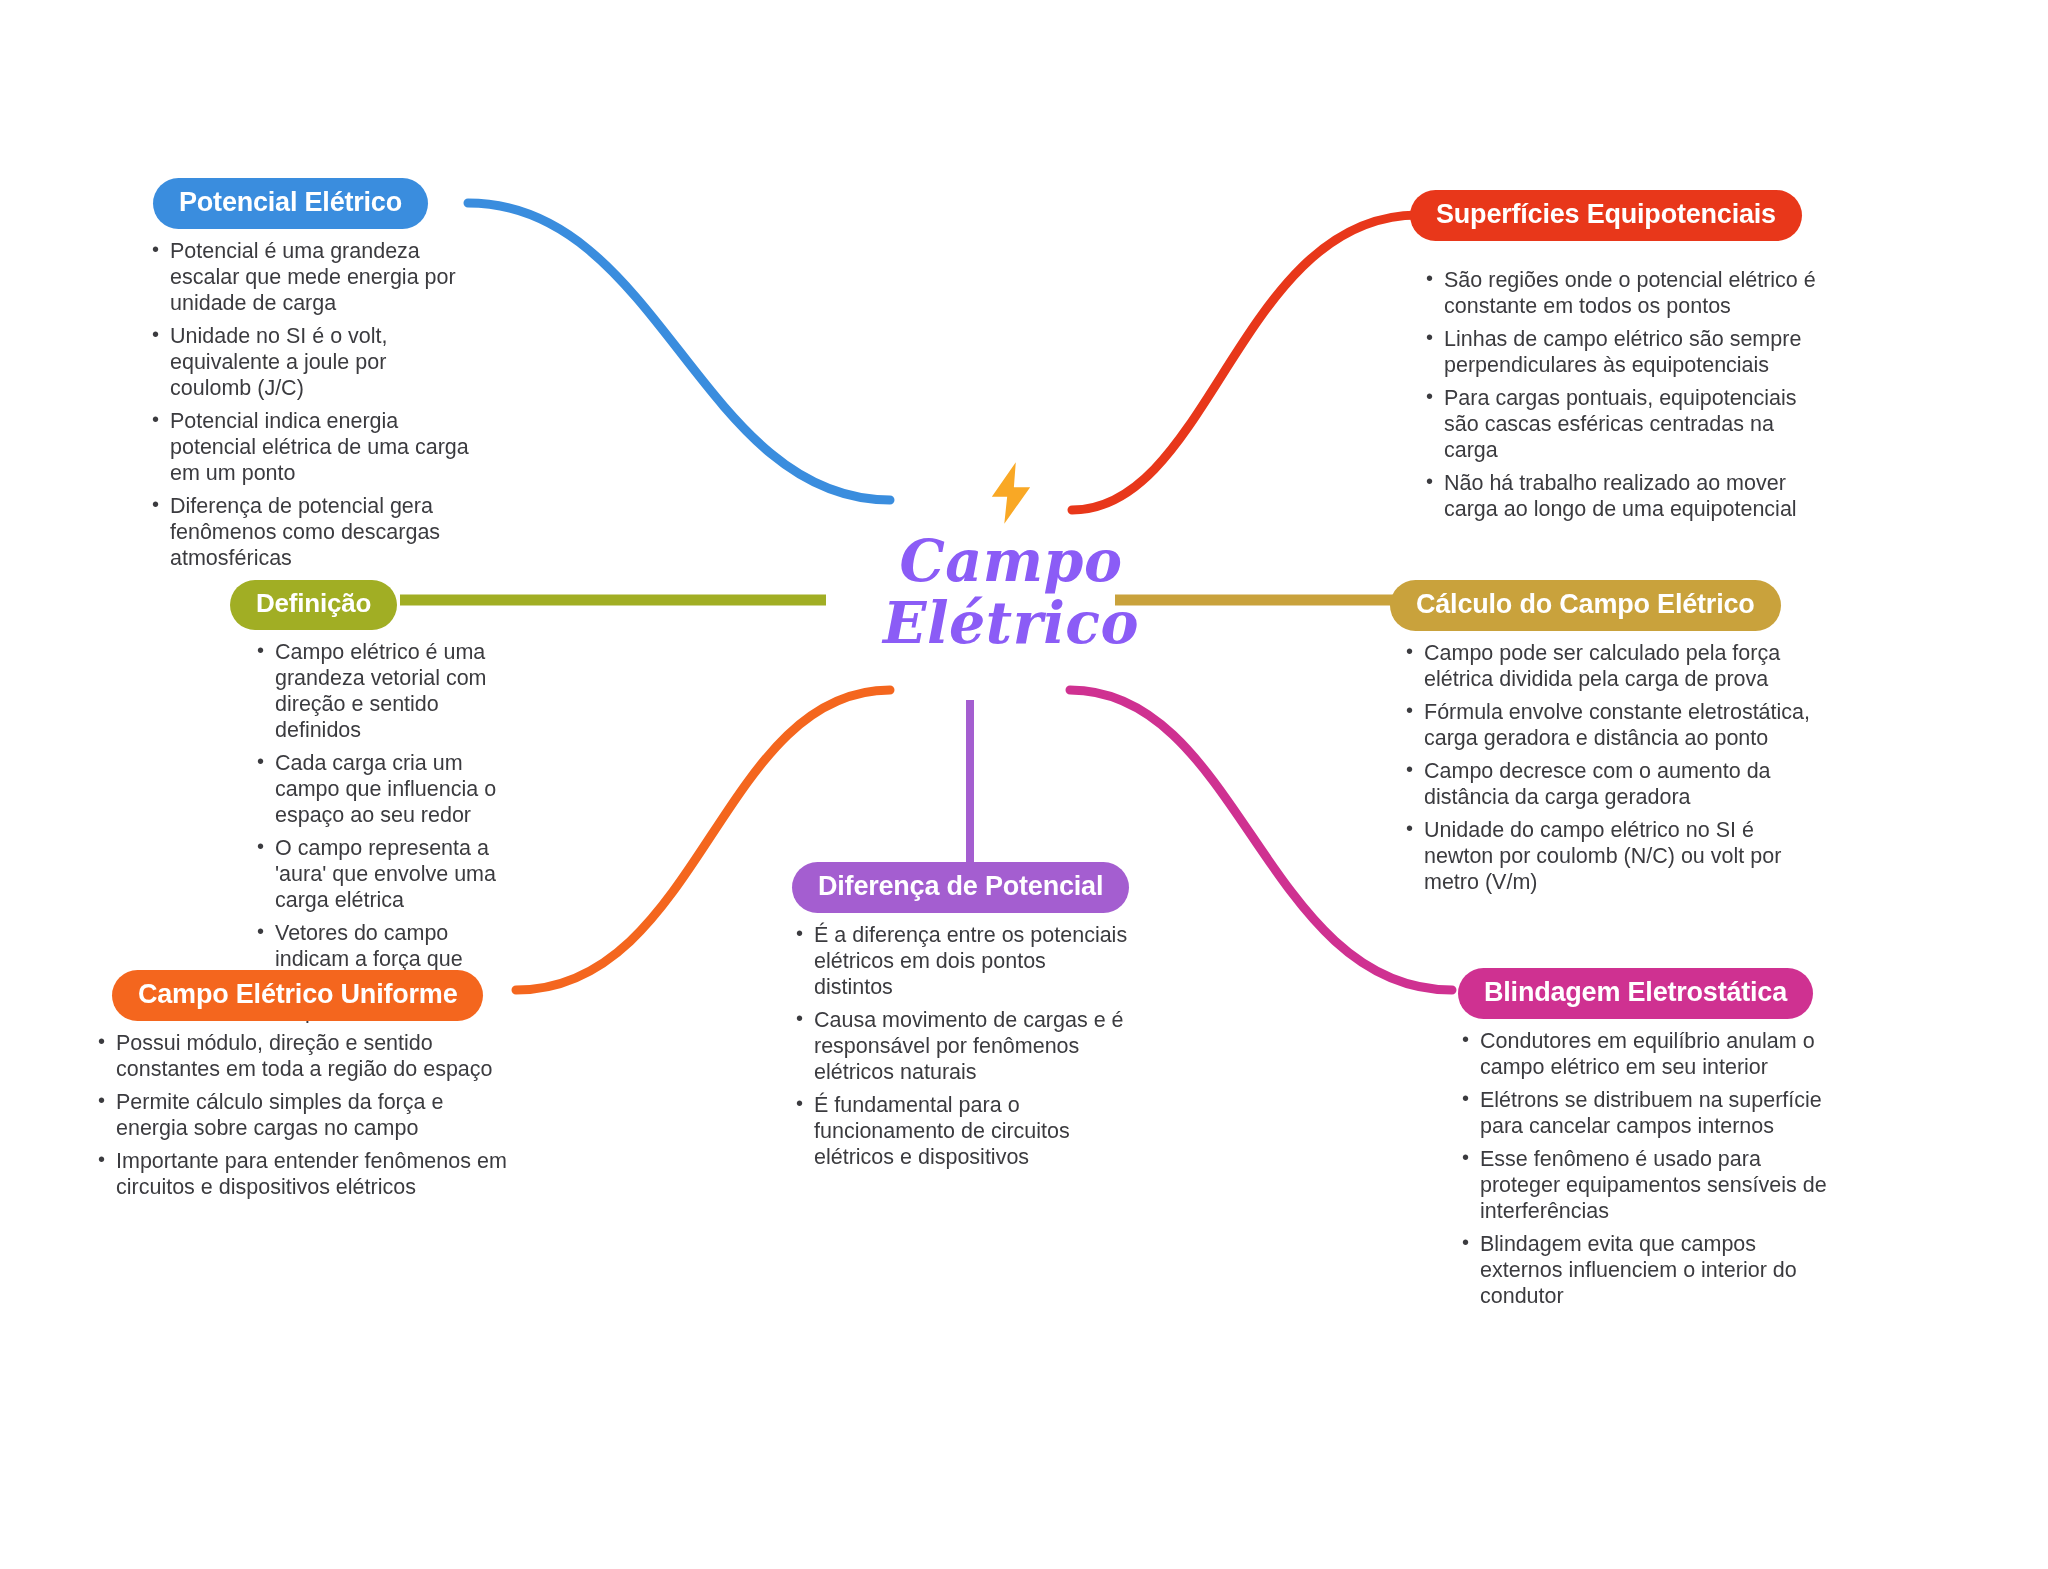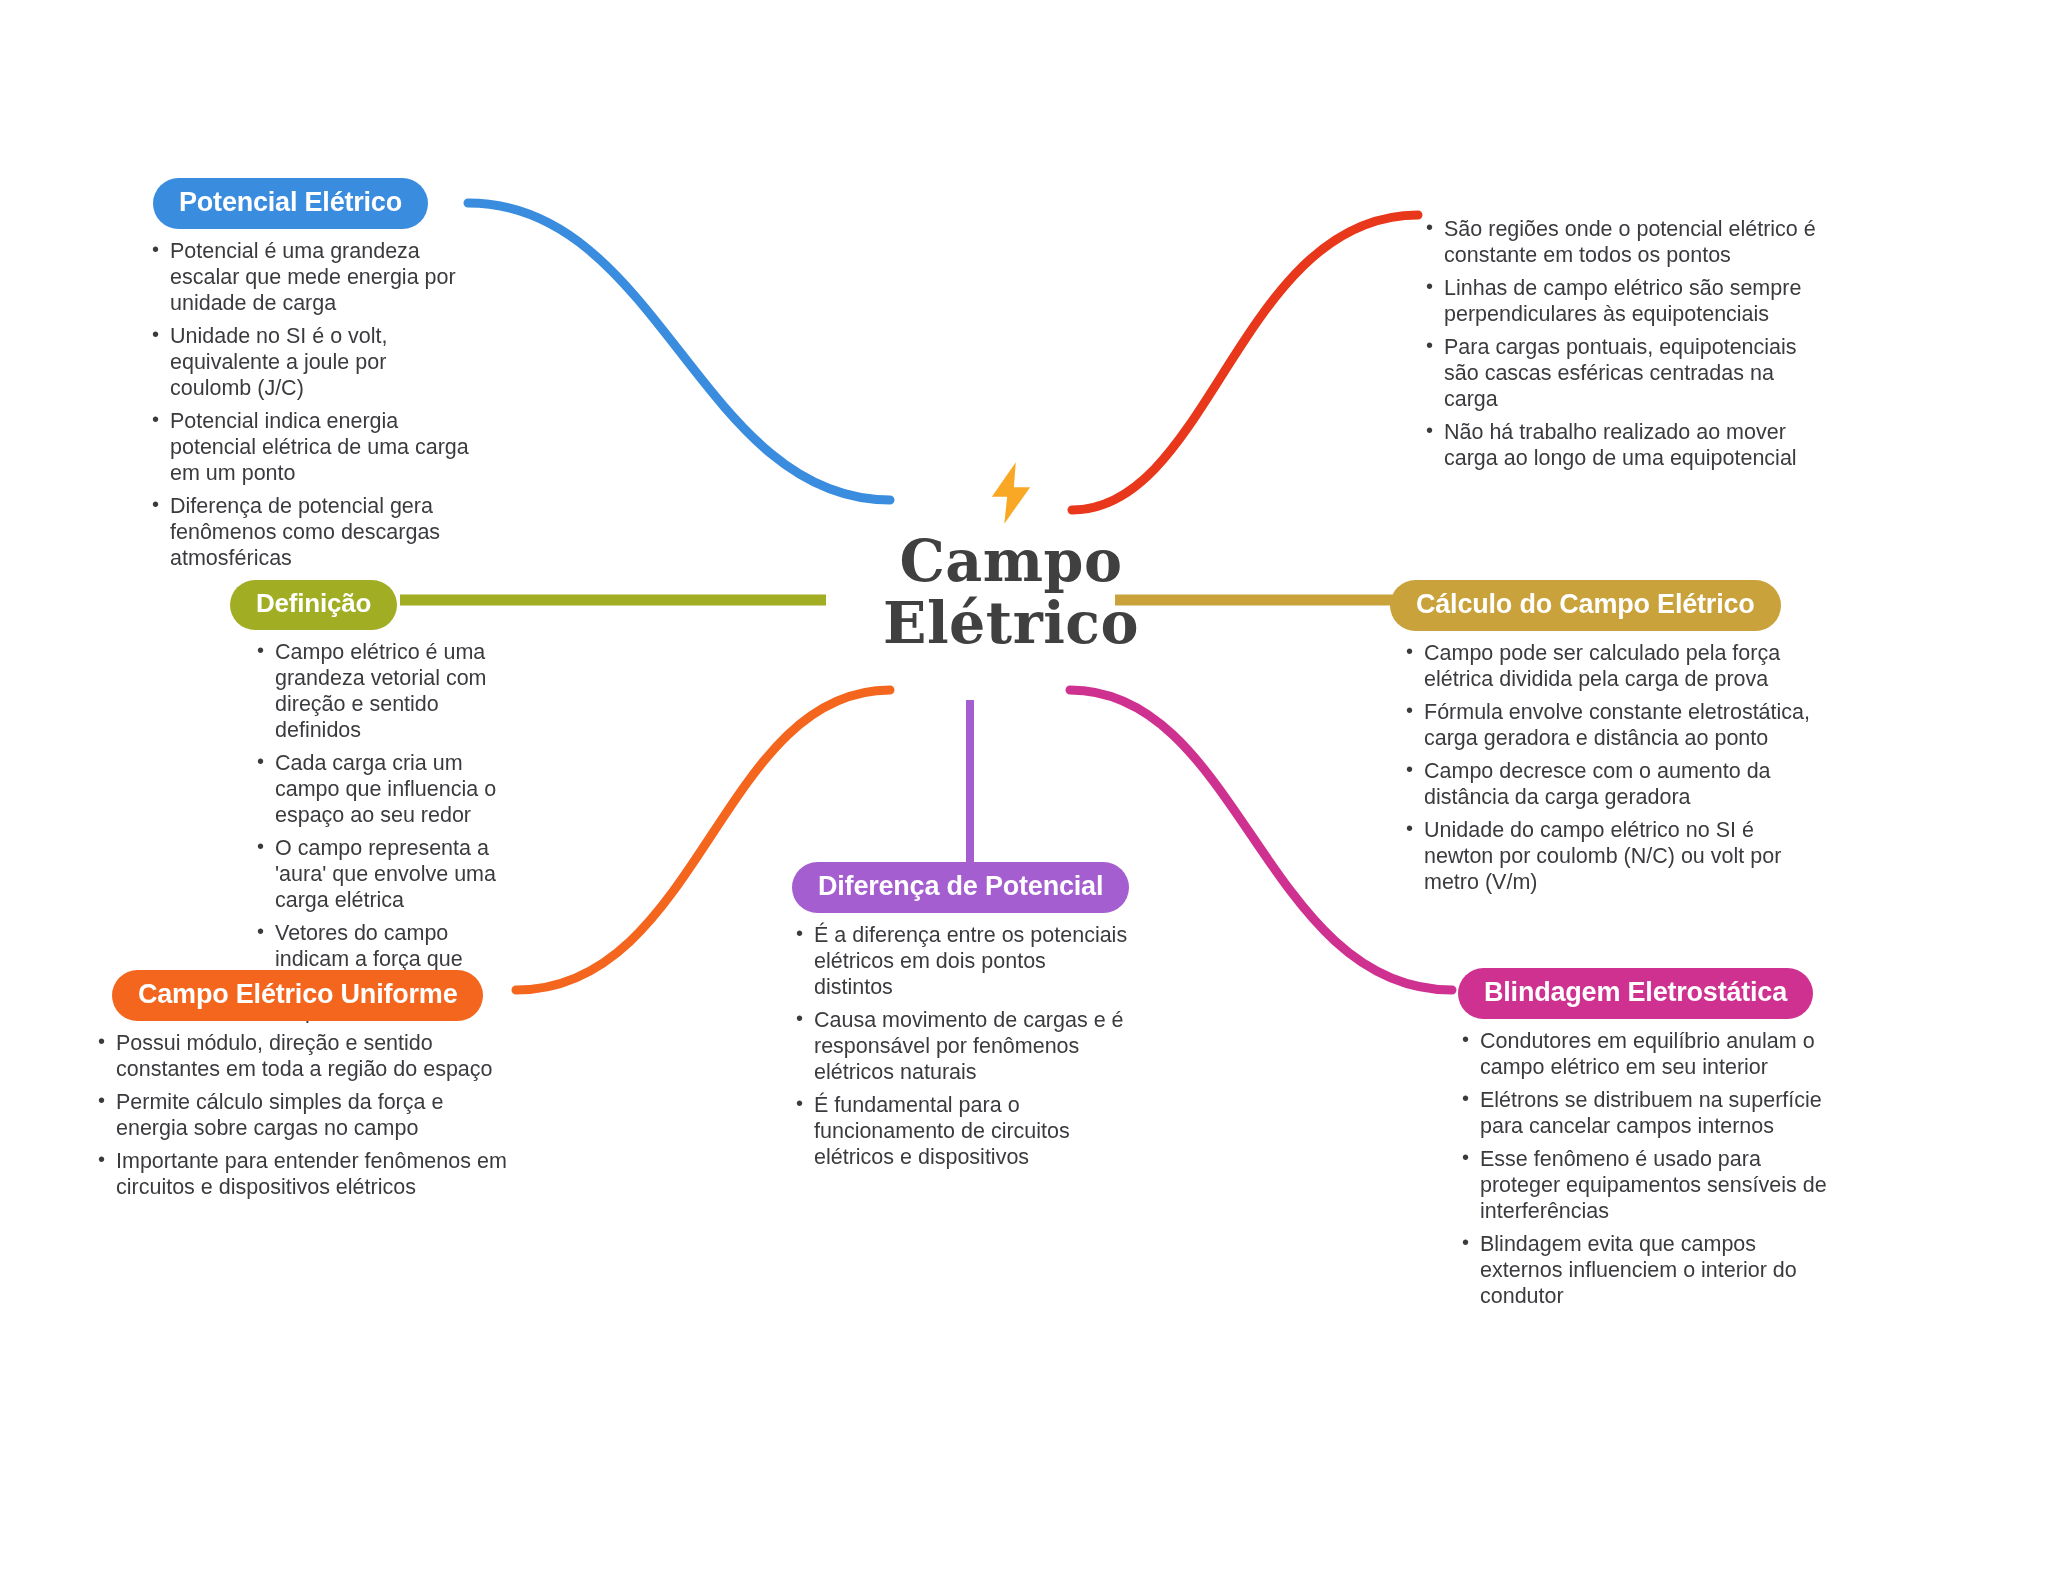--- a/index.html
+++ b/index.html
@@ -82,24 +82,25 @@
     text-align:center;
   }
   #bolt-icon{
     display:block;
     margin:0 auto;
     width:46px;height:62px;
   }
   #center-title{
     margin-top:6px;
     font-family:"DejaVu Serif","Liberation Serif",serif;
+    font-style:italic;
     font-weight:bold;
     font-size:57px;
     line-height:1.08;
-    color:#404040;
+    color:#8b5cf6;
     letter-spacing:0.5px;
   }
   #center-title .ln{display:block;}
 </style>
 </head>
 <body>
 
 <div id="canvas">
 
   <svg class="connectors" viewBox="0 0 2048 1569">
@@ -133,20 +134,21 @@
     <div class="pill" style="background: rgb(58, 141, 222);">Potencial Elétrico</div>
     <ul class="points">
       <li>Potencial é uma grandeza escalar que mede energia por unidade de carga</li>
       <li>Unidade no SI é o volt, equivalente a joule por coulomb (J/C)</li>
       <li>Potencial indica energia potencial elétrica de uma carga em um ponto</li>
       <li>Diferença de potencial gera fenômenos como descargas atmosféricas</li>
     </ul>
   </div>
 
   <div class="node" id="node-superficies">
+    <div class="pill" style="background: rgb(232, 55, 26);">Superfícies Equipotenciais</div>
     <ul class="points">
       <li>São regiões onde o potencial elétrico é constante em todos os pontos</li>
       <li>Linhas de campo elétrico são sempre perpendiculares às equipotenciais</li>
       <li>Para cargas pontuais, equipotenciais são cascas esféricas centradas na carga</li>
       <li>Não há trabalho realizado ao mover carga ao longo de uma equipotencial</li>
     </ul>
   </div>
 
   <div class="node" id="node-definicao">
     <div class="pill" style="background: rgb(161, 174, 36);">Definição</div>

